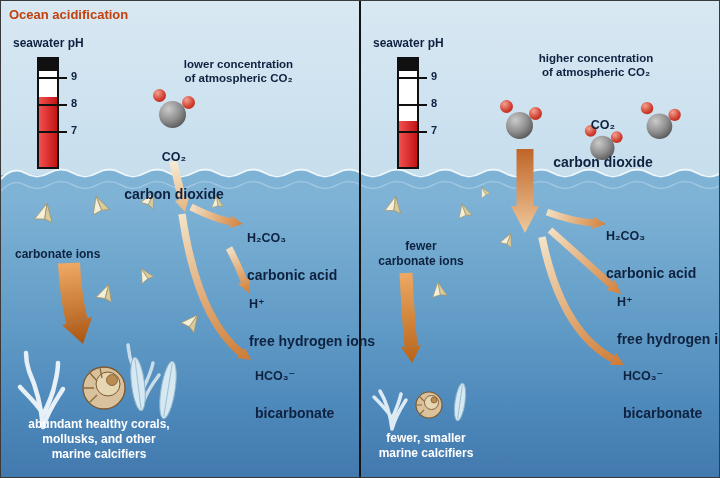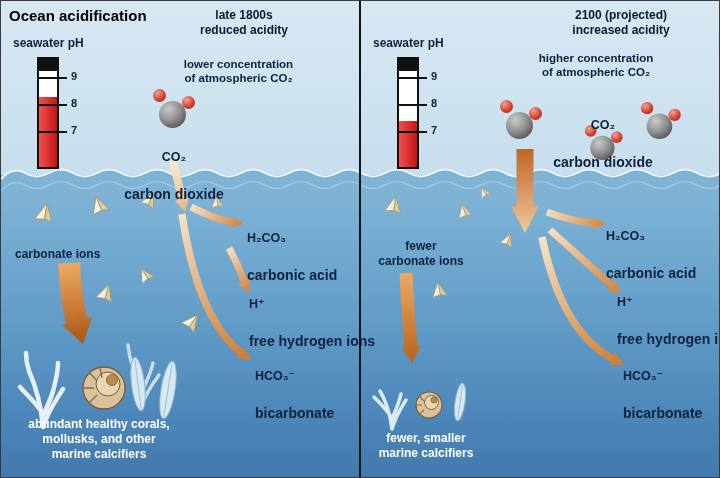--- a/index.html
+++ b/index.html
@@ -8,21 +8,21 @@
   .sky{position:absolute;inset:0;background:linear-gradient(#d8e8f3,#bad6e8 65%,#aecde2)}
   .water{position:absolute;left:0;right:0;top:174px;bottom:0;
          background:linear-gradient(#7fb3d6 0%,#7fb3d6 7%,#649ec8 45%,#4f8abc 75%,#4279ae 100%)}
   svg.waves{position:absolute;left:0;top:152px}
   svg.main{position:absolute;left:0;top:0}
   .divider{position:absolute;left:358px;top:0;bottom:0;width:2px;background:#131313}
 
   .lbl{position:absolute;color:#0e2240;font-weight:bold;line-height:1.25;white-space:pre-line}
   .center{text-align:center}
   .white{color:#fff}
-  .title{font-size:15px;color:#000000}
+  .title{font-size:13px;color:#c2410c}
   .heading{font-size:12px;color:#0c1830}
   .small{font-size:11.5px}
   .cap12{font-size:12px}
   .chem .formula{font-size:12.5px;white-space:nowrap}
   .chem .cname{font-size:14px;white-space:nowrap}
   .copyright{position:absolute;top:458px;right:8px;font-size:10px;color:#17365c;white-space:nowrap}
 
   .gauge{position:absolute;top:56px;width:64px;height:112px}
   .tube{position:absolute;left:0;top:0;width:22px;height:112px;background:#fff;border:2px solid #101010}
   .cap{position:absolute;left:0;top:0;width:100%;height:12px;background:#101010}
@@ -193,24 +193,20 @@
     <g>
       <g transform="rotate(8 459 401)">
         <ellipse cx="459" cy="401" rx="5" ry="19" fill="#d6e8f2" stroke="#8fb5cc" stroke-width="1"></ellipse>
         <line x1="459" y1="384" x2="459" y2="418" stroke="#9cc0d4" stroke-width="1"></line>
       </g>
     </g>
   </svg>
 
   <div class="lbl title" style="left:8px;top:6px">Ocean acidification</div>
 
-  <div class="lbl heading center" style="left:168px;top:7px;width:150px">late 1800s
-reduced acidity</div>
-  <div class="lbl heading center" style="left:540px;top:7px;width:160px">2100 (projected)
-increased acidity</div>
 
   <div class="lbl cap12" style="left:12px;top:35px">seawater pH</div>
   <div class="lbl cap12" style="left:372px;top:35px">seawater pH</div>
 
   <div class="gauge" style="left:36px">
     <div class="tube">
       <div class="cap"></div>
       <div class="fill" style="top:38px"></div>
     </div>
     <div class="tick" style="top:20px">

